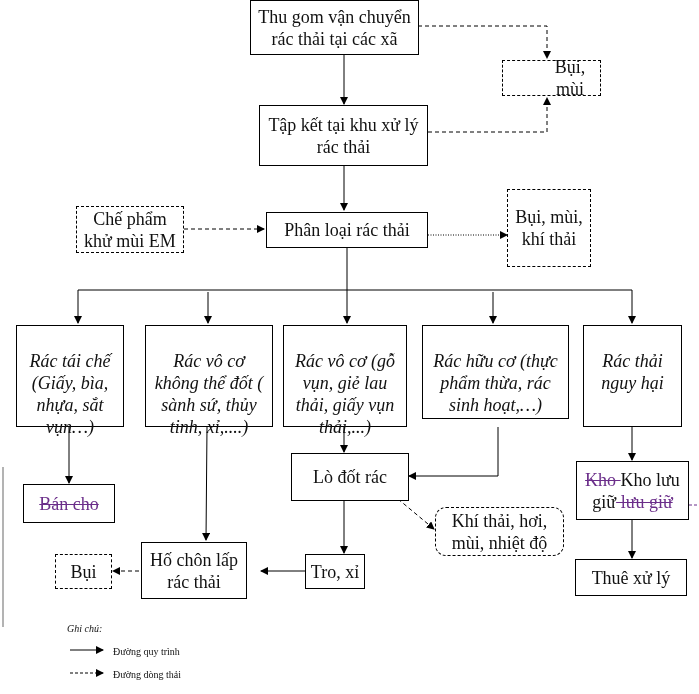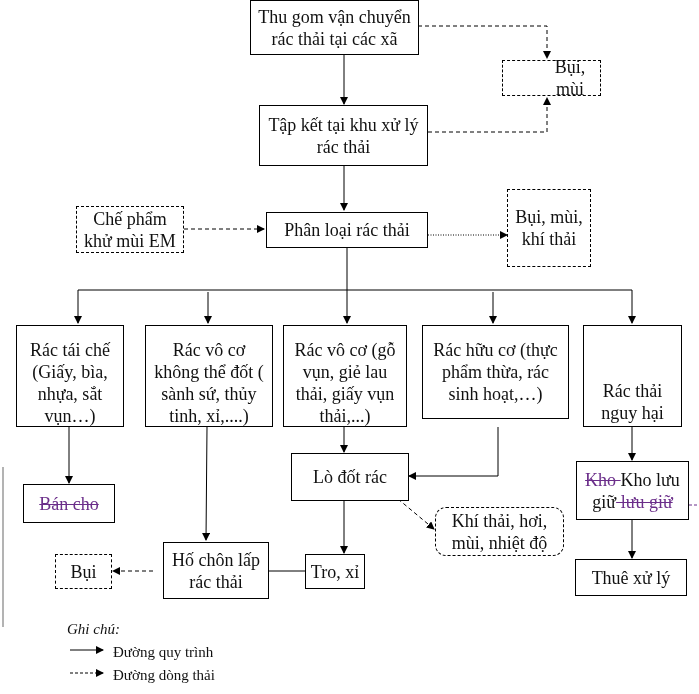--- a/index.html
+++ b/index.html
@@ -1,25 +1,25 @@
 <!DOCTYPE html>
 <html><head>
 <meta charset="utf-8">
 <style>
   html, body { margin:0; padding:0; background:#fff; }
   body { width:699px; height:694px; position:relative; overflow:hidden;
          font-family:"Liberation Serif","DejaVu Serif",serif; color:#111; }
   .box { position:absolute; box-sizing:border-box; border:1px solid #000; background:#fff;
          display:flex; align-items:center; justify-content:center; text-align:center;
          font-size:18px; line-height:22px; padding:2px 4px; }
-  .box.top { align-items:flex-start; padding-top:13px; }
+  .box.top { align-items:flex-start; padding-top:24px;font-style:italic; }
   .dashed { border:1px dashed #000; }
   .strike { color:#6b2e8a; text-decoration:line-through; }
   svg#lines { position:absolute; left:0; top:0; }
-  .legend { position:absolute; font-size:15px; line-height:22px; }
+  .legend { position:absolute; font-size:10px; line-height:22px; }
   .legend-title { font-style:italic; }
   .side-bar { position:absolute; left:2px; top:467px; width:2px; height:160px; background:#b3b3b3; }
 </style>
 </head>
 <body>
 
 <svg id="lines" width="699" height="694">
   <defs>
     <marker id="arr" markerWidth="8" markerHeight="8" refX="7" refY="4" orient="auto" markerUnits="userSpaceOnUse">
       <path d="M0,0 L8,4 L0,8 Z" fill="#000"></path>
@@ -98,40 +98,40 @@
 </div>
 <div class="box top" style="left:145px;top:325px;width:128px;height:102px;">
   <span>Rác vô cơ không thể đốt ( sành sứ, thủy tinh, xỉ,....)</span>
 </div>
 <div class="box top" style="left:283px;top:325px;width:124px;height:102px;">
   <span>Rác vô cơ (gỗ vụn, giẻ lau thải, giấy vụn thải,...)</span>
 </div>
 <div class="box top" style="left:422px;top:325px;width:147px;height:94px;">
   <span>Rác hữu cơ (thực phẩm thừa, rác sinh hoạt,…)</span>
 </div>
-<div class="box top" style="left:583px;top:325px;width:99px;height:102px;align-items:flex-end;">
+<div class="box top" style="left:583px;top:325px;width:99px;height:102px;">
   <span>Rác thải nguy hại</span>
 </div>
 
 <div class="box" style="left:23px;top:484px;width:92px;height:39px;">
   <span class="strike">Bán cho</span>
 </div>
 <div class="box" style="left:291px;top:453px;width:118px;height:48px;">
   <span>Lò đốt rác</span>
 </div>
 <div class="box" style="left:576px;top:461px;width:113px;height:59px;">
   <span><span class="strike">Kho </span><span>Kho lưu giữ</span><span class="strike"> lưu giữ</span></span>
 </div>
 <div class="box dashed" style="left:435px;top:507px;width:129px;height:49px;border-radius:11px;">
   <span>Khí thải, hơi, mùi, nhiệt độ</span>
 </div>
 <div class="box dashed" style="left:55px;top:554px;width:57px;height:35px;">
   <span>Bụi</span>
 </div>
-<div class="box" style="left:163px;top:542px;width:106px;height:57px;">
+<div class="box" style="left:141px;top:542px;width:106px;height:57px;">
   <span>Hố chôn lấp rác thải</span>
 </div>
 <div class="box" style="left:305px;top:554px;width:60px;height:35px;">
   <span>Tro, xỉ</span>
 </div>
 <div class="box" style="left:575px;top:559px;width:112px;height:37px;">
   <span>Thuê xử lý</span>
 </div>
 
 <div class="legend legend-title" style="left:67px;top:618px;">Ghi chú:</div>

